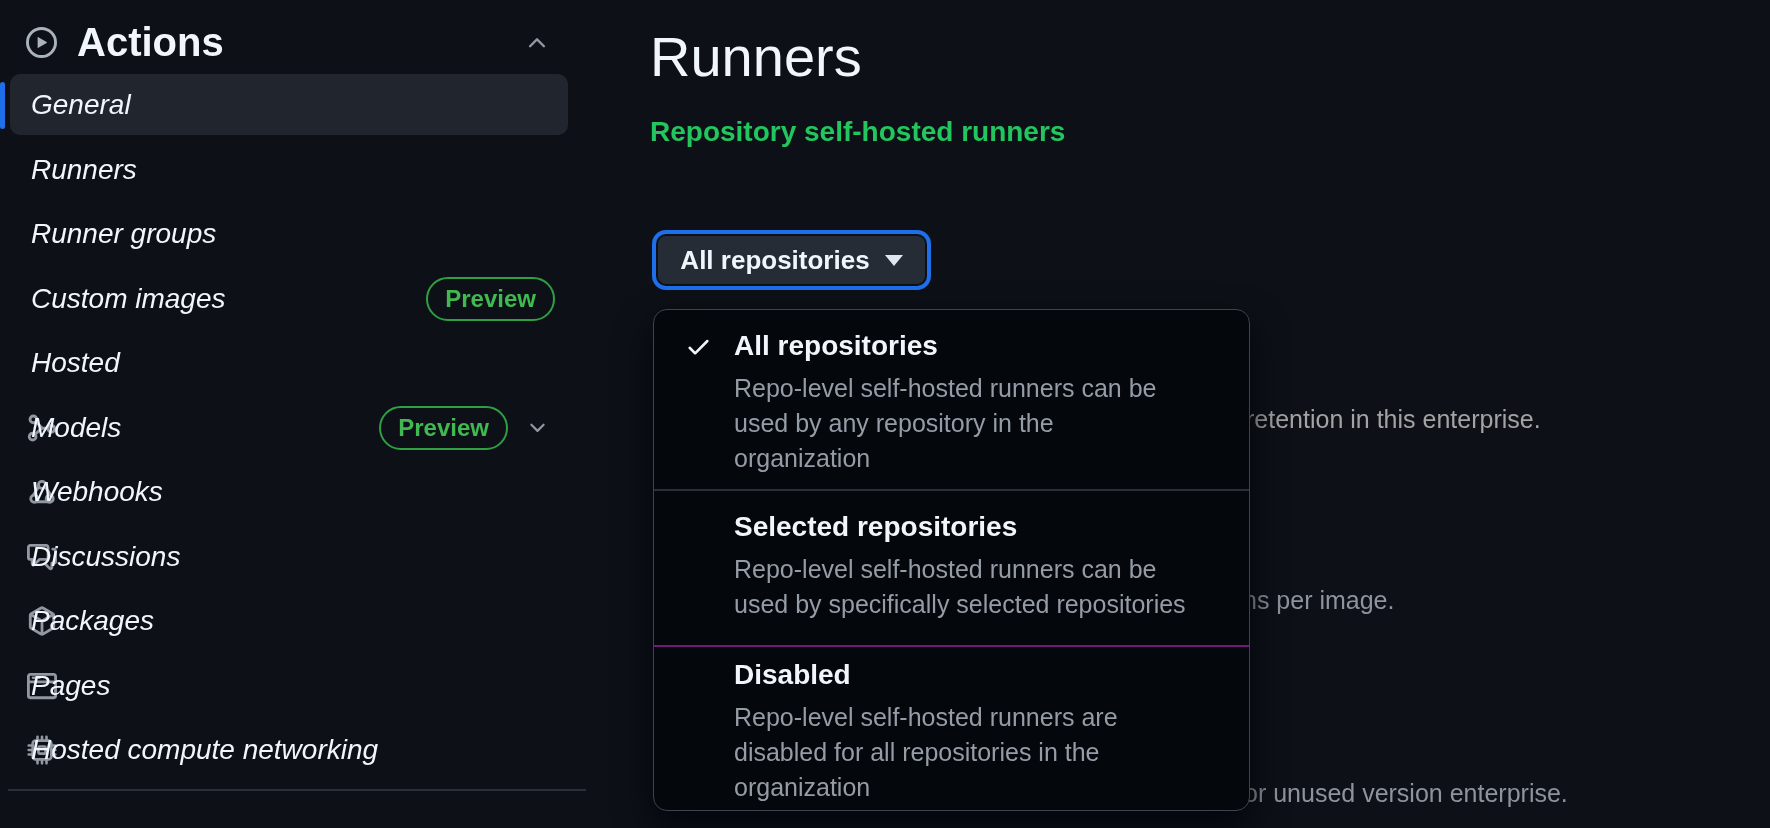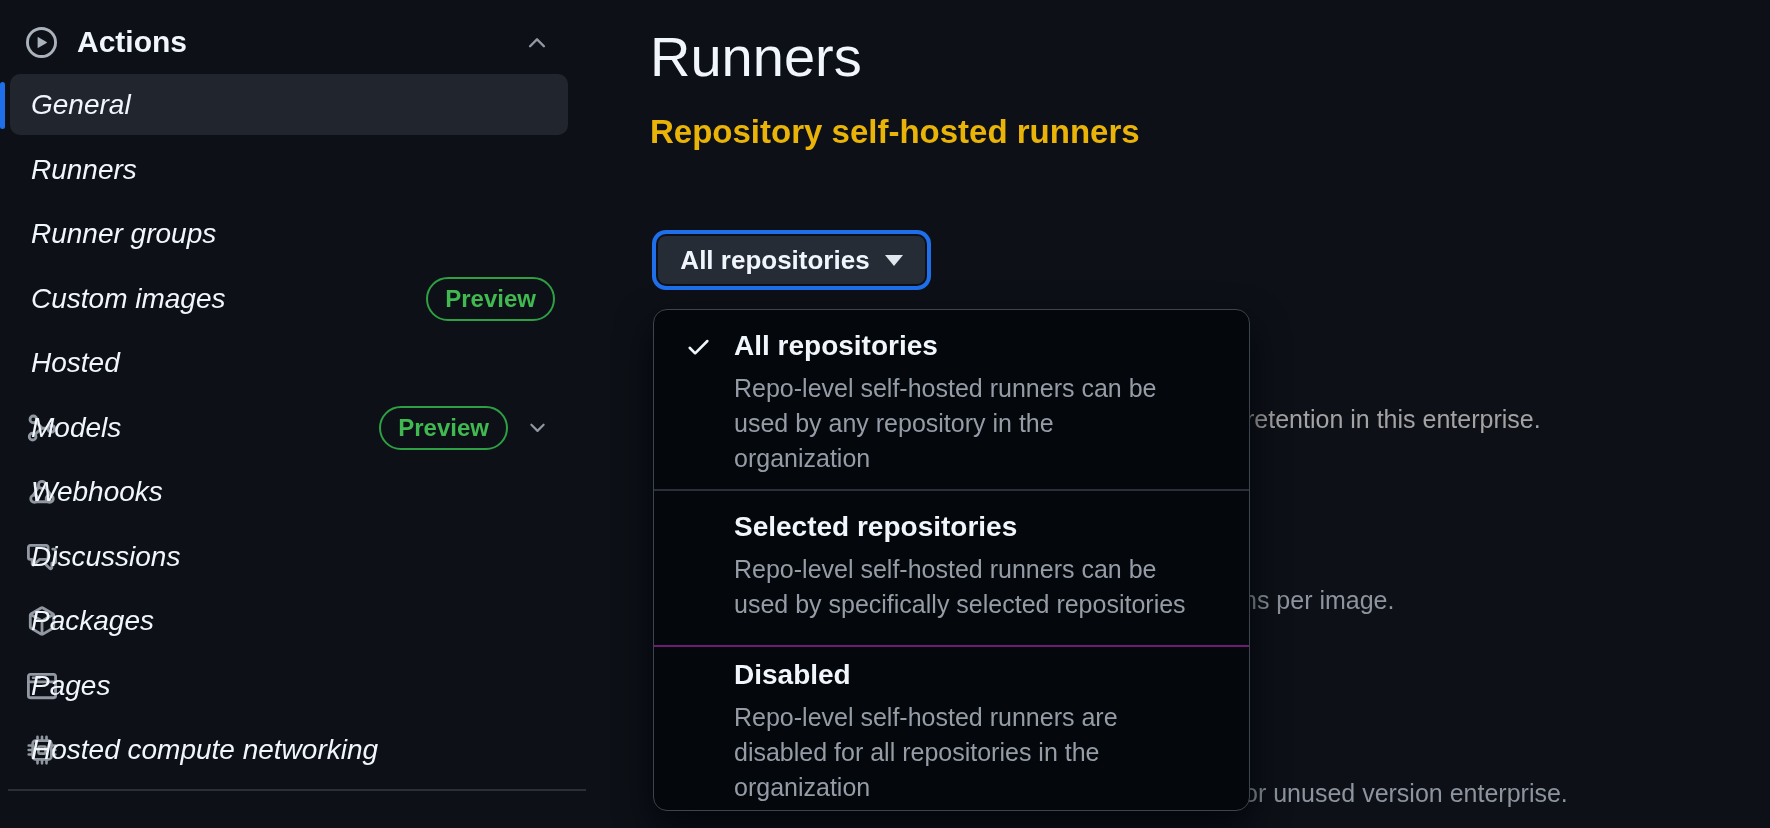--- a/index.html
+++ b/index.html
@@ -6,41 +6,41 @@
   .screen{
     position:relative;width:1770px;height:828px;overflow:hidden;
     background:#0d1117;color:#f0f6fc;
     font-family:"Liberation Sans", sans-serif;
     -webkit-font-smoothing:antialiased;
   }
   
   .sidebar{position:absolute;left:0;top:0;width:588px;height:828px;}
   .side-header{position:absolute;top:14px;left:0;width:588px;height:56px;cursor:pointer;}
   .side-header .hdr-icon{position:absolute;left:26px;top:13px;width:31px;height:31px;color:#aab2bb;}
-  .side-header .hdr-label{position:absolute;left:77px;top:11px;font-size:30px;font-weight:700;color:#f0f6fc;line-height:34px;}
+  .side-header .hdr-label{position:absolute;left:77px;top:11px;font-size:40px;font-weight:700;color:#f0f6fc;line-height:34px;}
   .side-header .hdr-chev{position:absolute;right:38px;top:16px;width:26px;height:26px;color:#9198a1;}
   .side-nav{position:absolute;top:73px;left:0;width:588px;}
   .nav-row{position:relative;height:64.5px;display:flex;align-items:center;cursor:pointer;}
   .nav-row .row-bg{position:absolute;left:10px;right:20px;top:1px;bottom:3px;background:#21262e;border-radius:10px;}
   .nav-row .accent-bar{position:absolute;left:0;top:9px;width:5px;height:47px;background:#1f6feb;border-radius:3px;}
   .nav-row .row-icon{position:absolute;left:27px;top:50%;transform:translateY(-50%);width:30px;height:30px;color:#9198a1;}
   .nav-row .row-label{position:relative;margin-left:31px;font-size:28px;color:#f0f6fc;line-height:32px;font-style:italic;}
   .badge{
     position:absolute;top:50%;transform:translateY(-50%);
     height:40px;line-height:40px;padding:0 17px;border-radius:22px;
     border:2px solid #2ea043;color:#3fb950;font-size:24px;font-weight:600;
   }
   .badge.custom-pos{right:33px;}
   .badge.models-pos{right:80px;}
   .nav-row .row-chev{position:absolute;right:39px;top:50%;transform:translateY(-50%);width:23px;height:23px;color:#9198a1;}
   .side-divider{position:absolute;top:789px;left:8px;width:578px;height:2px;background:#29303a;}
   
   .main{position:absolute;left:588px;top:0;width:1182px;height:828px;}
   .page-title{position:absolute;left:62px;top:26px;font-size:56px;font-weight:400;line-height:62px;color:#f0f6fc;}
-  .section-heading{position:absolute;left:62px;top:116px;font-size:33px;font-weight:700;line-height:32px;color:#eab308;}
+  .section-heading{position:absolute;left:62px;top:116px;font-size:28px;font-weight:700;line-height:32px;color:#22c55e;}
   .section-desc{position:absolute;left:62px;top:176px;font-size:24px;line-height:30px;color:#eceff4;white-space:pre;}
   .dropdown-btn{
     position:absolute;left:70px;top:236px;width:267px;height:48px;
     display:flex;align-items:center;justify-content:center;gap:15px;
     background:#262c36;border-radius:8px;cursor:pointer;z-index:4;
     box-shadow:0 0 0 2px #0d1117, 0 0 0 6px #1f6feb;
     font-size:26px;font-weight:600;color:#f0f6fc;
   }
   .caret-down{width:0;height:0;border-left:9px solid transparent;border-right:9px solid transparent;border-top:11px solid #e1e7ee;}
   .bg-fragment{position:absolute;z-index:1;font-size:25px;line-height:31px;white-space:pre;}

